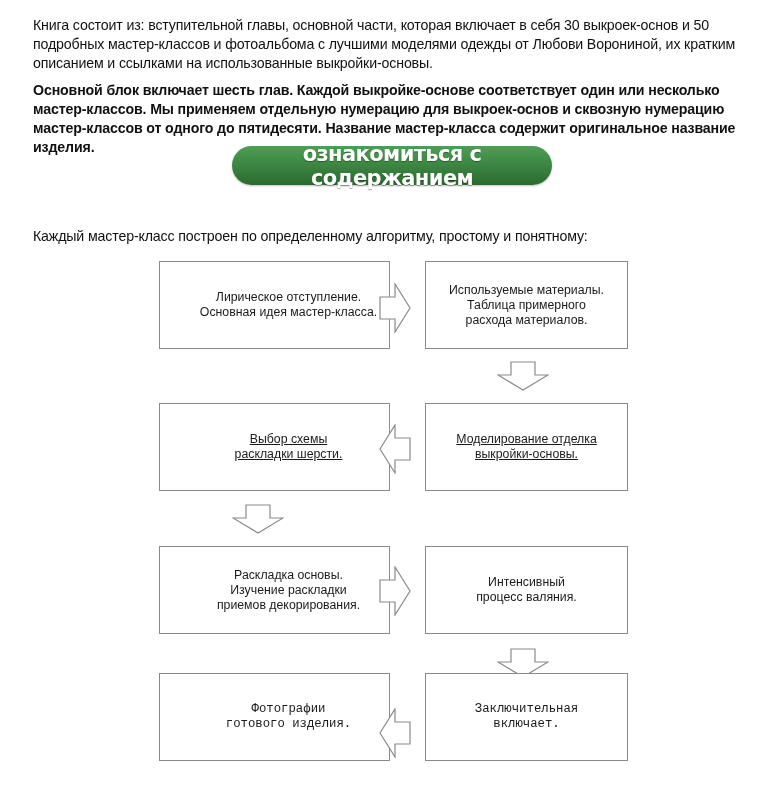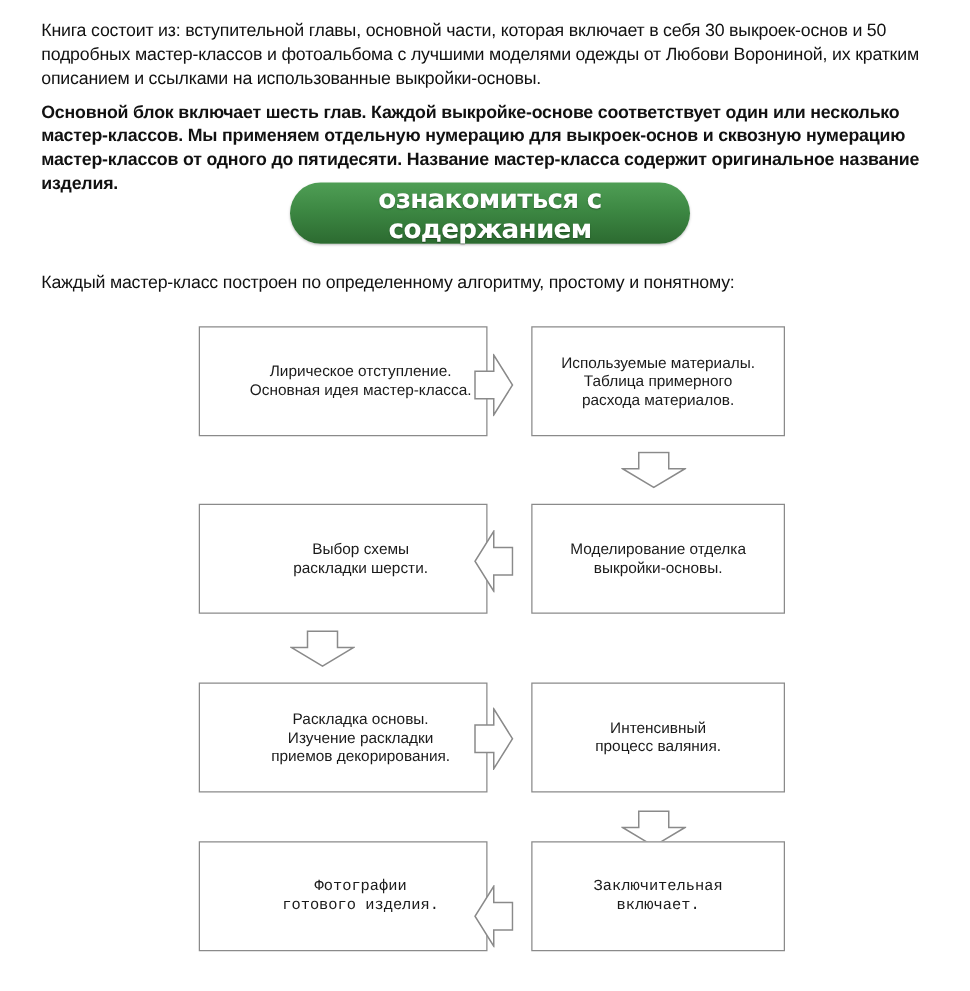--- a/index.html
+++ b/index.html
@@ -19,28 +19,28 @@
       position: absolute;
       left: 21px;
       width: 740px;
       font-size: 14.2px;
       line-height: 19px;
       margin: 12px;
       letter-spacing: -0.15px;
     }
     #p1 { top: 4px; }
     #p2 { top: 69px; font-weight: bold; }
-    #p3 { top: 205px; }
+    #p3 { top: 215px; }
 
     .cta {
       position: absolute;
       left: 232px;
       top: 146px;
       width: 320px;
-      height: 49px;
+      height: 39px;
       border-radius: 25px;
       background: linear-gradient(to bottom, #4f9e55 0%, #3d8843 45%, #2c6a30 100%);
       box-shadow: 0 1px 2px rgba(0,0,0,0.25);
       color: #ffffff;
       font-family: "DejaVu Sans", sans-serif;
       font-weight: bold;
       font-size: 21px;
       letter-spacing: -0.6px;
       display: flex;
       align-items: center;
@@ -63,21 +63,21 @@
       text-align: center;
       font-size: 12.3px;
       line-height: 15px;
       color: #1a1a1a;
       box-sizing: content-box;
     }
     .box span { display: block; white-space: pre-line; }
     .col-l { left: 159px; padding-left: 28px; }
     .col-r { left: 425px; }
     .row1 { top: 261px; }
-    .row2 { top: 403px; }
+    .row2 { top: 403px; text-decoration: underline; }
     .row3 { top: 546px; }
     .row4 { top: 673px; font-family: Liberation Mono, monospace; }
 
     .arrow {
       position: absolute;
     }
     .arrow svg { display: block; }
   </style>
 </head>
 <body>

